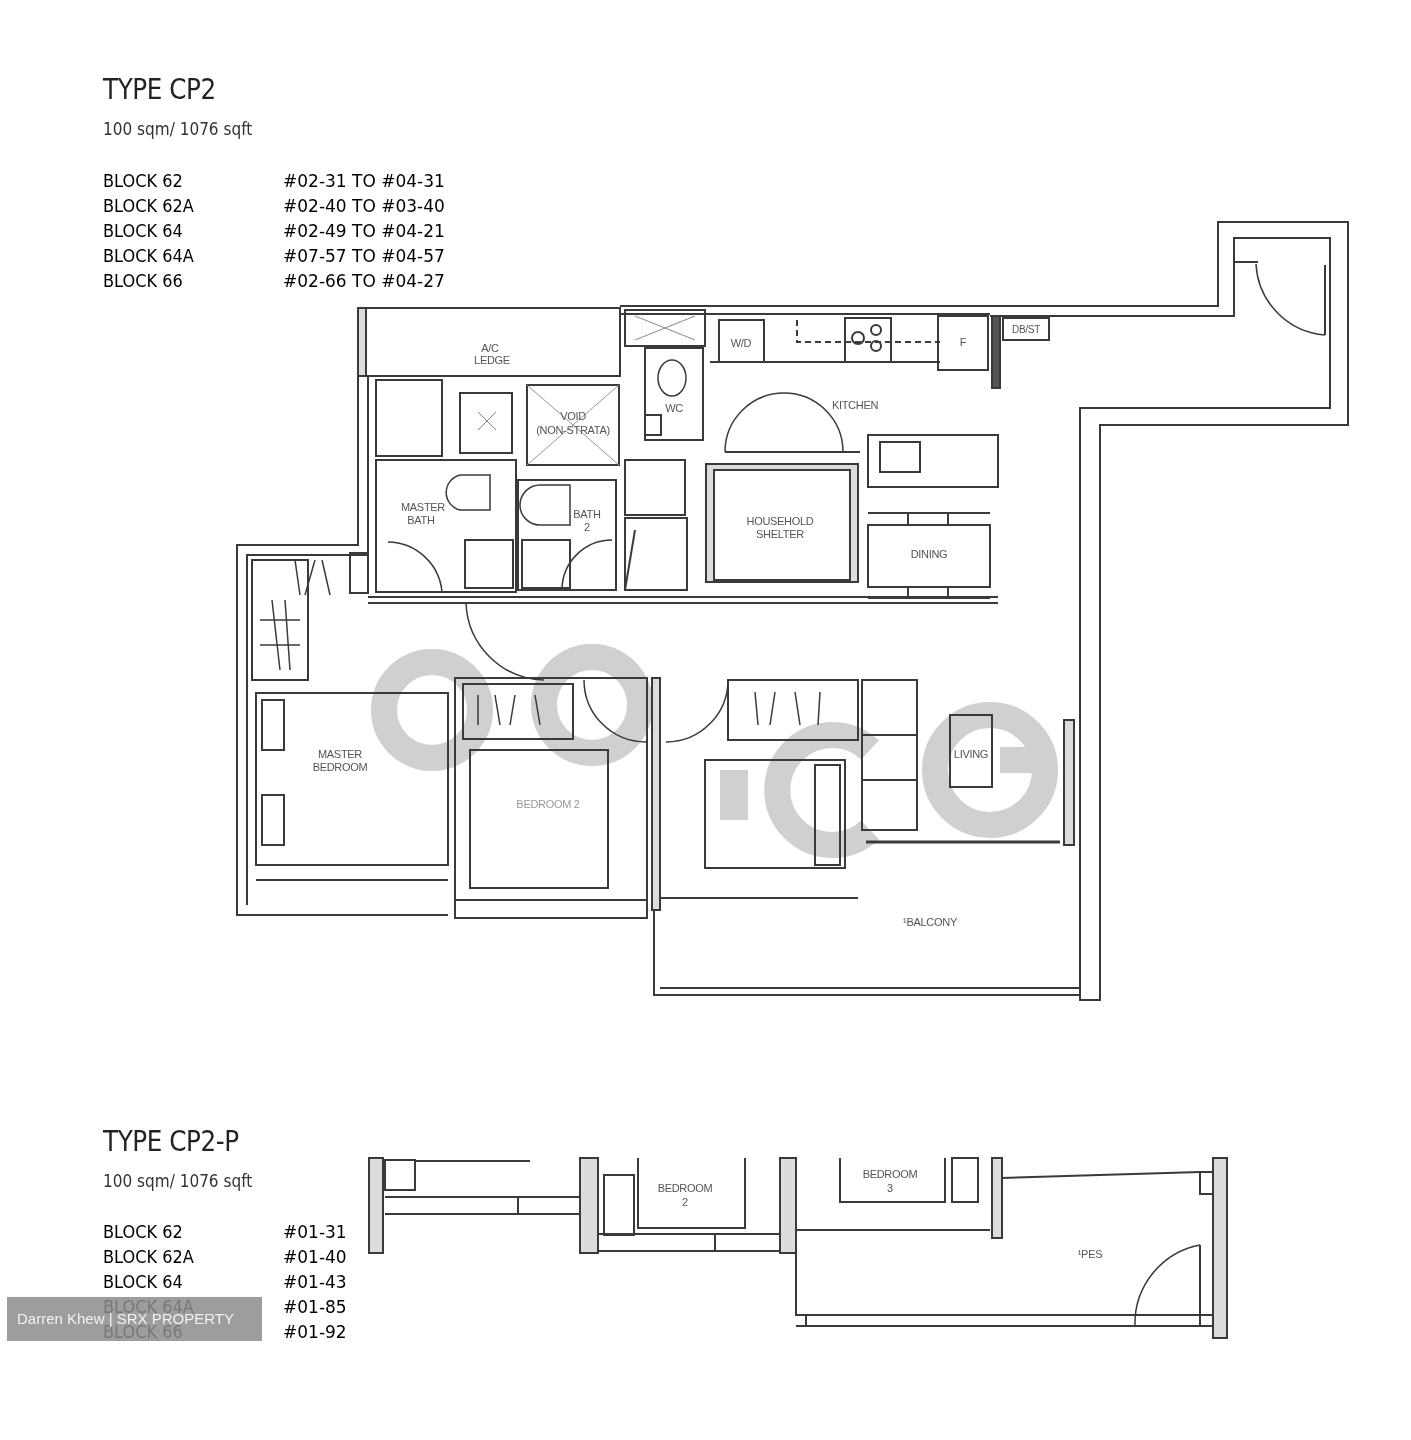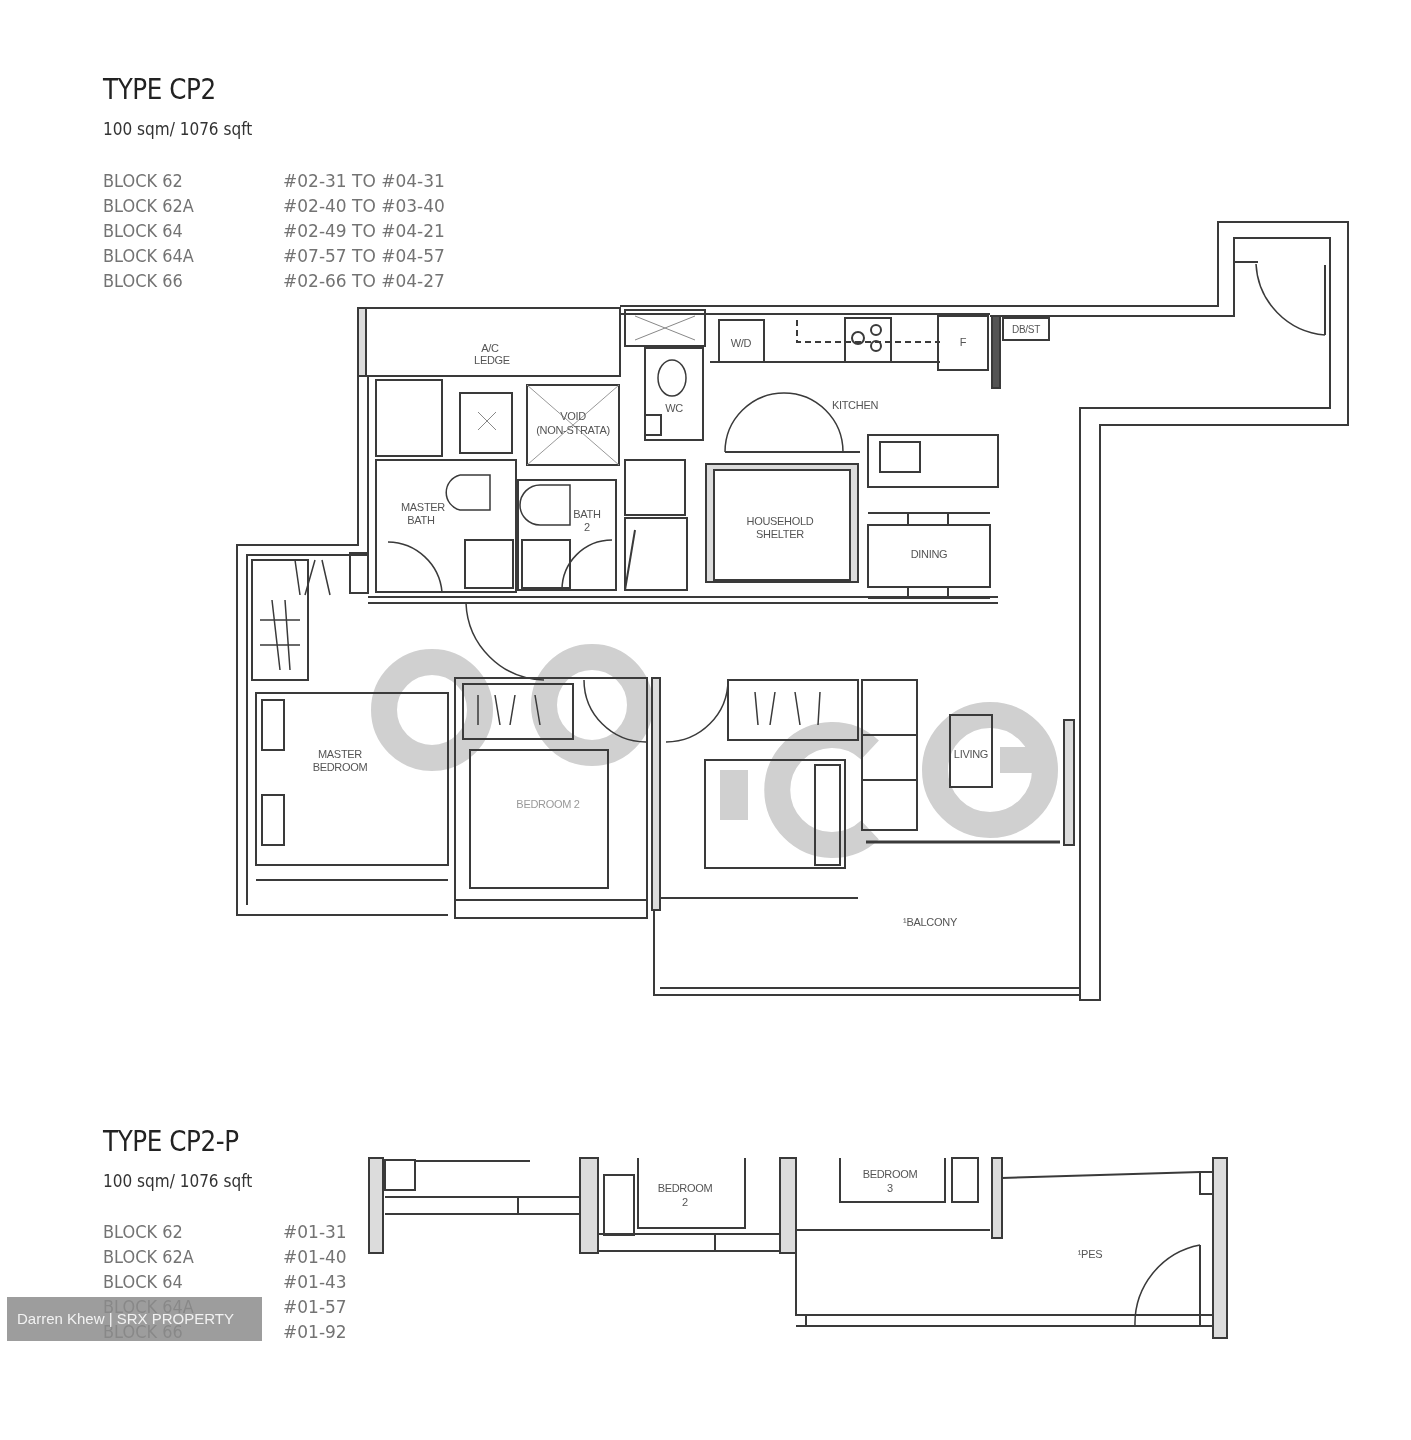--- a/index.html
+++ b/index.html
@@ -1,19 +1,19 @@
 <!DOCTYPE html>
 <html><head>
 <meta charset="utf-8">
 <style>
   html, body { margin: 0; padding: 0; background: #ffffff; }
   body { width: 1411px; height: 1440px; position: relative; overflow: hidden; font-family: "DejaVu Sans", sans-serif; color: #2a2a2a; }
   .unit-title { position: absolute; font-size: 29px; letter-spacing: -0.5px; color: #222; font-weight: normal; transform: scaleX(0.85); transform-origin: left top; }
   .unit-area { position: absolute; font-size: 17px; color: #333; transform: scaleX(0.9); transform-origin: left top; }
-  .block-list { position: absolute; font-size: 17px; color: #737373; line-height: 25px; }
+  .block-list { position: absolute; font-size: 17px; color: #000000; line-height: 25px; }
   .block-row { display: flex; }
   .block-name { width: 180px; transform: scaleX(0.95); transform-origin: left center; }
   .block-units { white-space: nowrap; text-align: right; }
   svg.plan { position: absolute; left: 0; top: 0; }
   .room-label { font-family: "Liberation Sans", sans-serif; font-size: 11px; fill: #555; letter-spacing: -0.3px; }
   .watermark { position: absolute; left: 7px; top: 1297px; width: 255px; height: 44px; background: rgba(140,140,140,0.85); color: #f2f2f2; font-family: "Liberation Sans", sans-serif; font-size: 15px; line-height: 44px; padding-left: 10px; box-sizing: border-box; white-space: nowrap; }
 </style>
 </head>
 <body>
 
@@ -52,21 +52,21 @@
   <div class="block-row">
       <span class="block-name">BLOCK 62A</span>
       <span class="block-units">#01-40</span>
     </div>
   <div class="block-row">
       <span class="block-name">BLOCK 64</span>
       <span class="block-units">#01-43</span>
     </div>
   <div class="block-row">
       <span class="block-name">BLOCK 64A</span>
-      <span class="block-units">#01-57</span>
+      <span class="block-units">#01-85</span>
     </div>
   <div class="block-row">
       <span class="block-name">BLOCK 66</span>
       <span class="block-units">#01-92</span>
     </div>
 </div>
 
 <svg class="plan" width="1411" height="1440" viewBox="0 0 1411 1440">
 
   <g fill="none" stroke="#c8c8c8" stroke-width="26" opacity="0.85">

